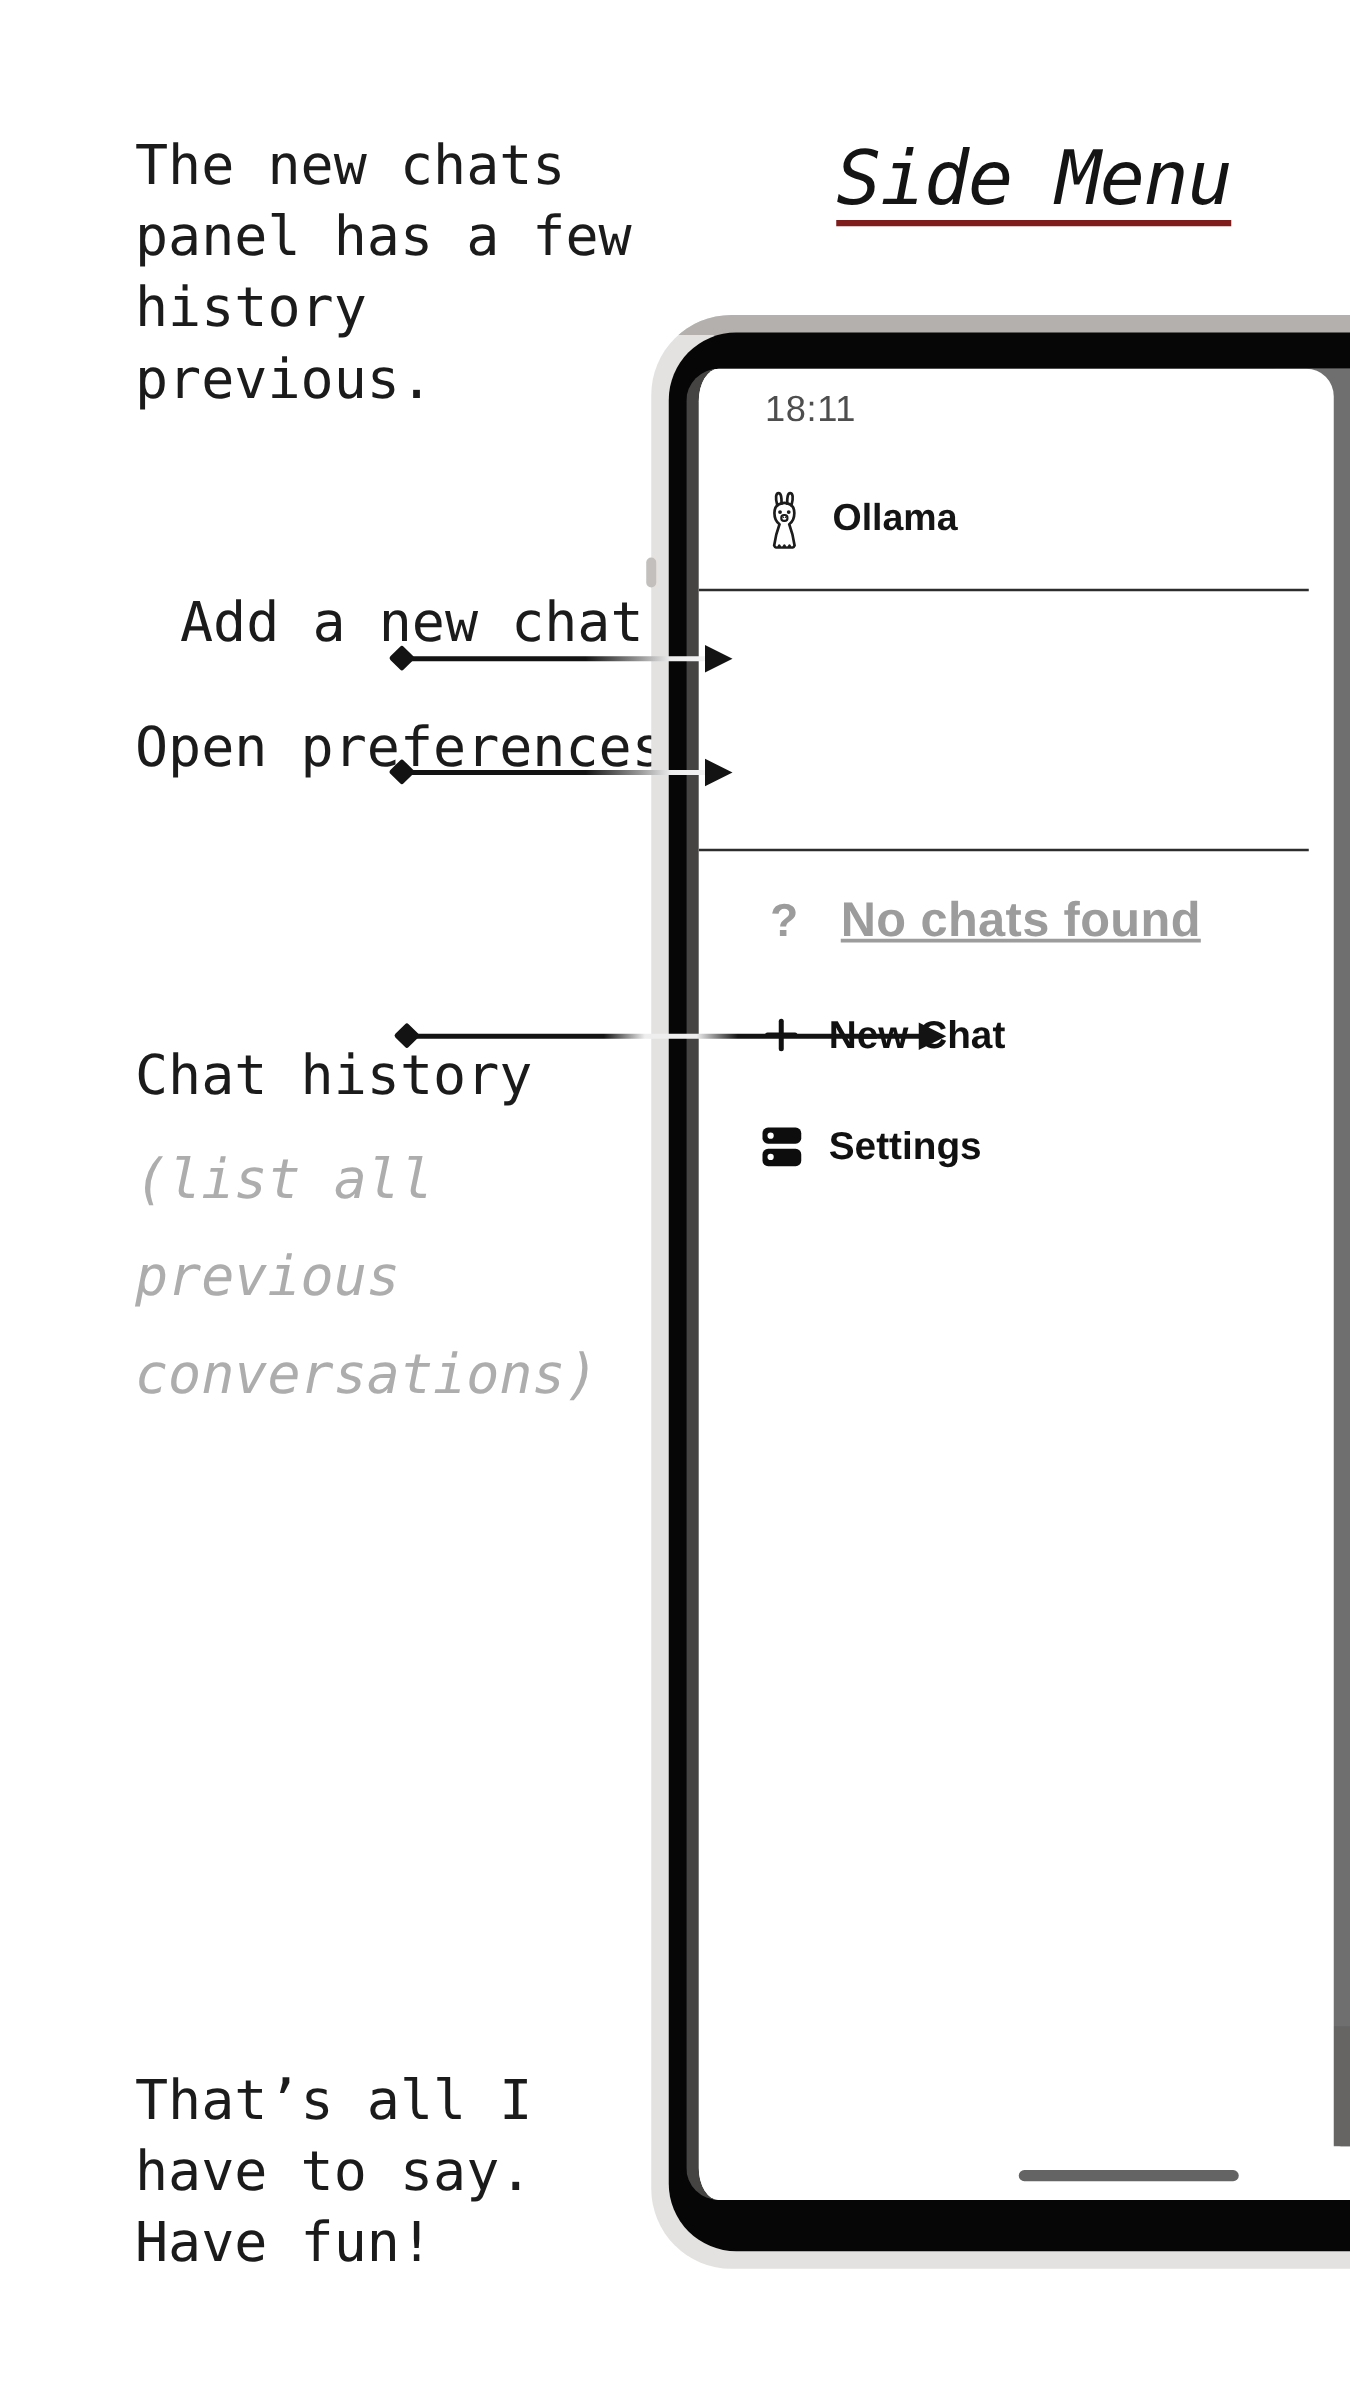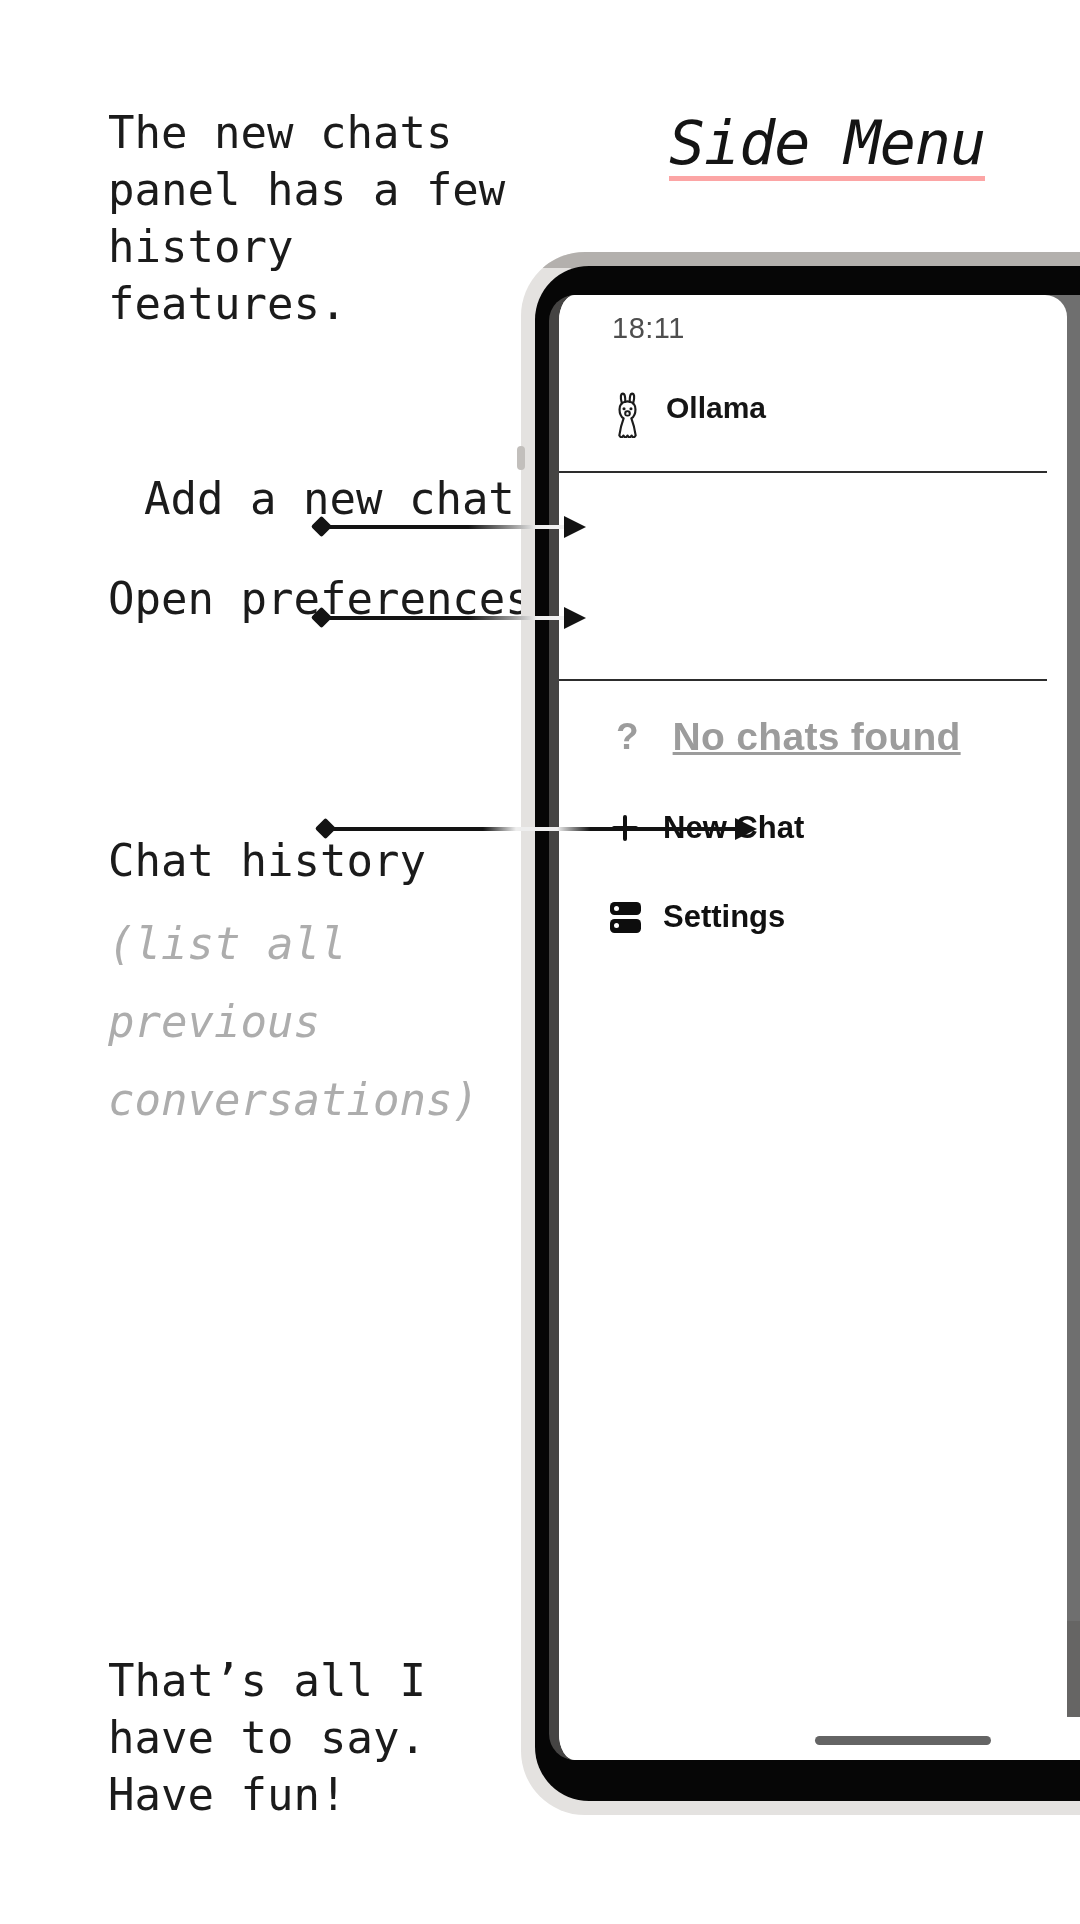--- a/index.html
+++ b/index.html
@@ -8,21 +8,21 @@
 
   
   .mono{position:absolute;font-size:44px;line-height:57px;white-space:pre;color:#1b1b1b;}
   .intro{left:108px;top:104px;}
   .outro{left:108px;top:1652px;}
   .label-add{left:108px;top:470px;margin-left:36px;}
   .label-pref{left:108px;top:570px;}
   .label-hist{left:108px;top:832px;}
   .hist-note{left:108px;top:905px;line-height:78px;font-style:italic;color:#adadad;}
   .title{position:absolute;left:669px;top:110px;font-size:60px;line-height:66px;
-         font-style:italic;letter-spacing:-1px;border-bottom:5px solid #fca5a5;color:#141414;}
+         font-style:italic;letter-spacing:-1px;border-bottom:5px solid #7f1d1d;color:#141414;}
 
   
   .arrow-line{position:absolute;height:4px;z-index:60;}
   .grad-out{background:linear-gradient(90deg,#131313 0%,#131313 60%,#9a9a9a 78%,#ededed 88%,#f3f3f3 100%);}
   .grad-through{background:linear-gradient(90deg,#131313 0%,#131313 38%,#eeeeee 46%,#eeeeee 56%,#131313 64%,#131313 100%);}
   .diamond{position:absolute;width:15px;height:15px;background:#131313;transform:rotate(45deg);
            border-radius:2px;z-index:61;}
   .arrow-head{position:absolute;width:0;height:0;border-left:22px solid #131313;
               border-top:11px solid transparent;border-bottom:11px solid transparent;z-index:61;}
 
@@ -37,21 +37,21 @@
 
   
   .scrim{position:absolute;left:460px;top:0;width:240px;height:1422px;background:#6f6f6f;}
   .scrim-input{position:absolute;left:488px;top:1326px;width:212px;height:96px;background:#666564;
                border-bottom-left-radius:26px;}
   .drawer{position:absolute;left:0;top:0;width:508px;height:1465px;background:#ffffff;
           border-radius:0 22px 22px 0;}
   .status-time{position:absolute;left:53px;top:16px;font-family:"Liberation Sans",sans-serif;
                font-size:29px;line-height:34px;color:#4e4e4e;letter-spacing:.5px;}
 
-  .app-header{position:absolute;left:52px;top:96px;height:48px;display:flex;gap:22px;}
+  .app-header{position:absolute;left:52px;top:96px;height:48px;display:flex;align-items:center;gap:22px;}
   .app-name{font-family:"Liberation Sans",sans-serif;font-size:30px;font-weight:700;color:#151515;}
   .divider{position:absolute;left:0;width:488px;height:2px;background:#2d2d2d;}
   .div1{top:176px;} .div2{top:384px;}
 
   .menu-row{position:absolute;display:flex;align-items:center;font-family:"Liberation Sans",sans-serif;}
   .row-newchat{left:53px;top:509px;height:48px;gap:25px;}
   .row-settings{left:51px;top:598px;height:48px;gap:22px;}
   .menu-label{font-size:31px;font-weight:700;color:#111;}
 
   .plus-icon{position:relative;width:26px;height:26px;}
@@ -74,21 +74,21 @@
   .llama-icon{display:block;}
 </style>
 </head>
 <body>
 
 <div class="page">
 
   <div class="mono intro"><span>The new chats</span>
 <span>panel has a few</span>
 <span>history</span>
-<span>features.</span></div>
+<span>previous.</span></div>
 
   <div class="title">Side Menu</div>
 
   <div class="mono label-add">Add a new chat</div>
   <div class="mono label-pref">Open preferences</div>
   <div class="mono label-hist">Chat history</div>
 
   <div class="mono hist-note"><span>(list all</span>
 <span>previous</span>
 <span>conversations)</span></div>

